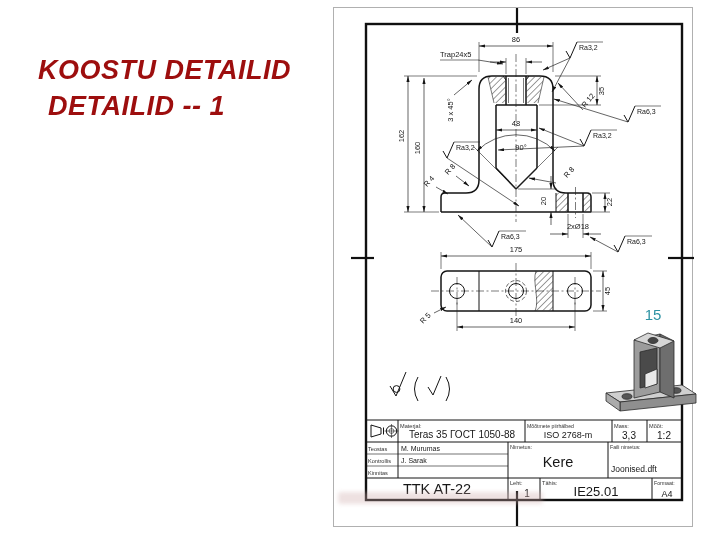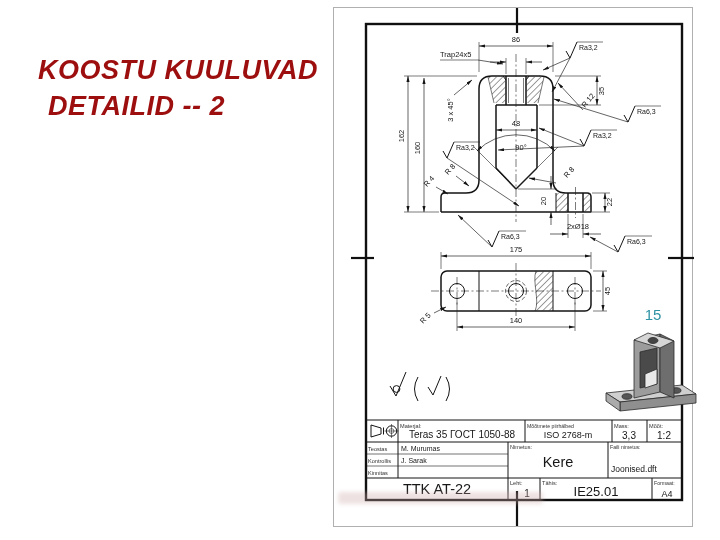--- a/index.html
+++ b/index.html
@@ -36,22 +36,22 @@
   .hat{fill:url(#hatch);stroke:none;}
   .watermark{position:absolute;left:338px;top:492px;width:205px;height:12px;
              background:rgba(205,168,168,.35);filter:blur(2px);border-radius:3px;}
 </style>
 </head>
 <body>
 
 <div id="stage">
 
   <div class="slide-title">
-    <div>KOOSTU KUULUVAD</div>
-    <div class="l2">DETAILID -- 2</div>
+    <div>KOOSTU DETAILID</div>
+    <div class="l2">DETAILID -- 1</div>
   </div>
 
   <svg width="720" height="540" viewBox="0 0 720 540">
     <defs>
       <marker id="ar" viewBox="0 0 10 5" refX="9.5" refY="2.5" markerWidth="9" markerHeight="4.5" orient="auto-start-reverse">
           <path d="M0,0 L10,2.5 L0,5 Z" fill="#141414"></path>
         </marker>
       <pattern id="hatch" patternUnits="userSpaceOnUse" width="4.5" height="4.5" patternTransform="rotate(45)">
         <line x1="0" y1="0" x2="0" y2="4.5" stroke="#3a3a3a" stroke-width="1"></line>
       </pattern>

